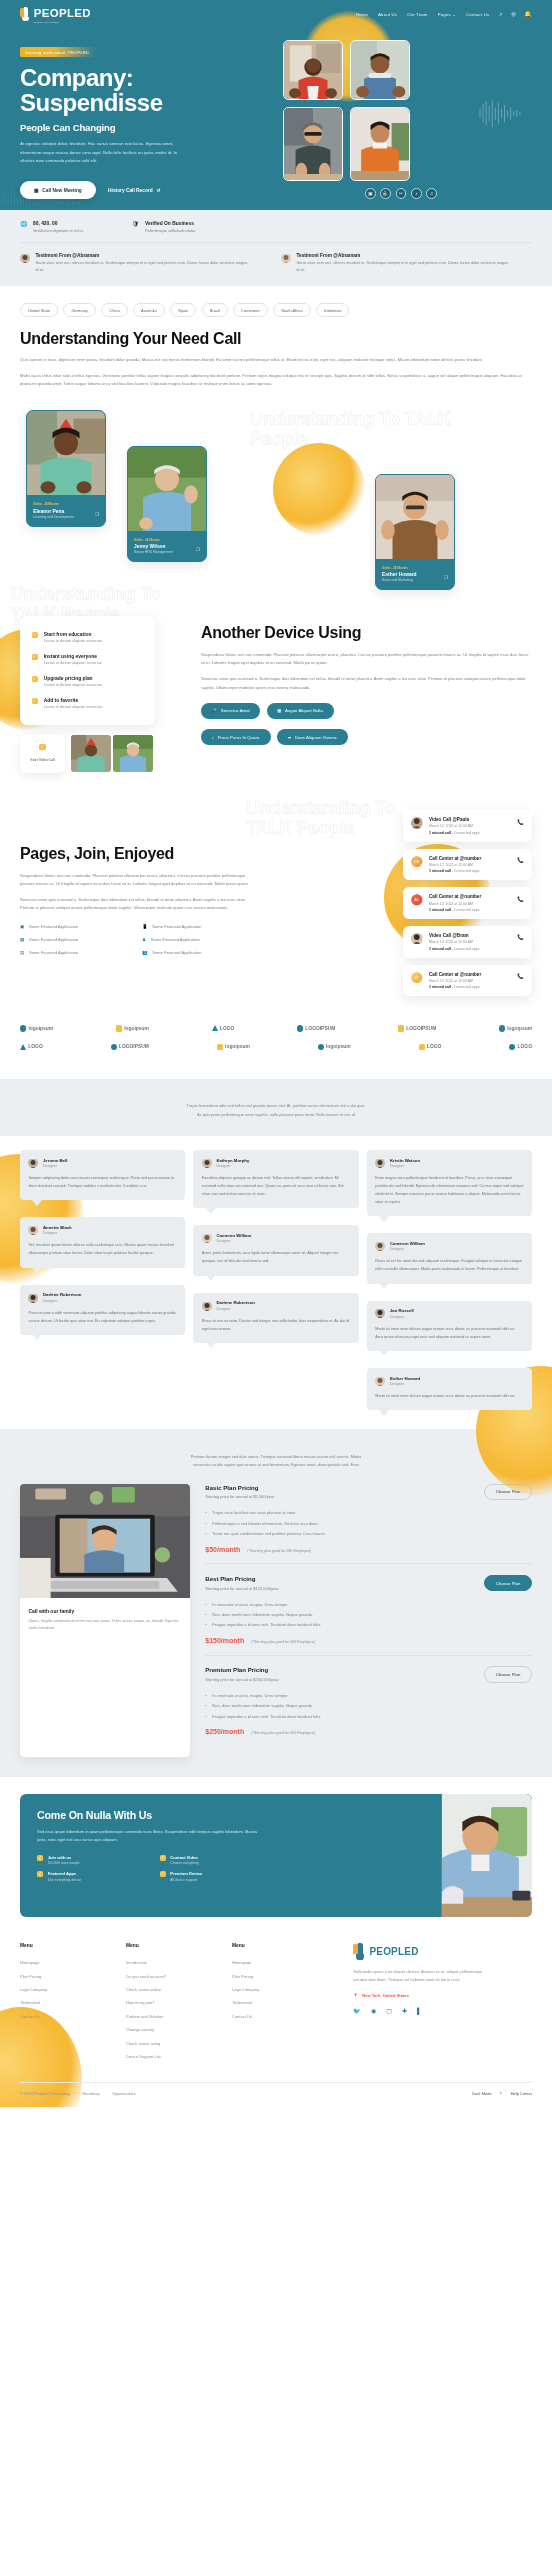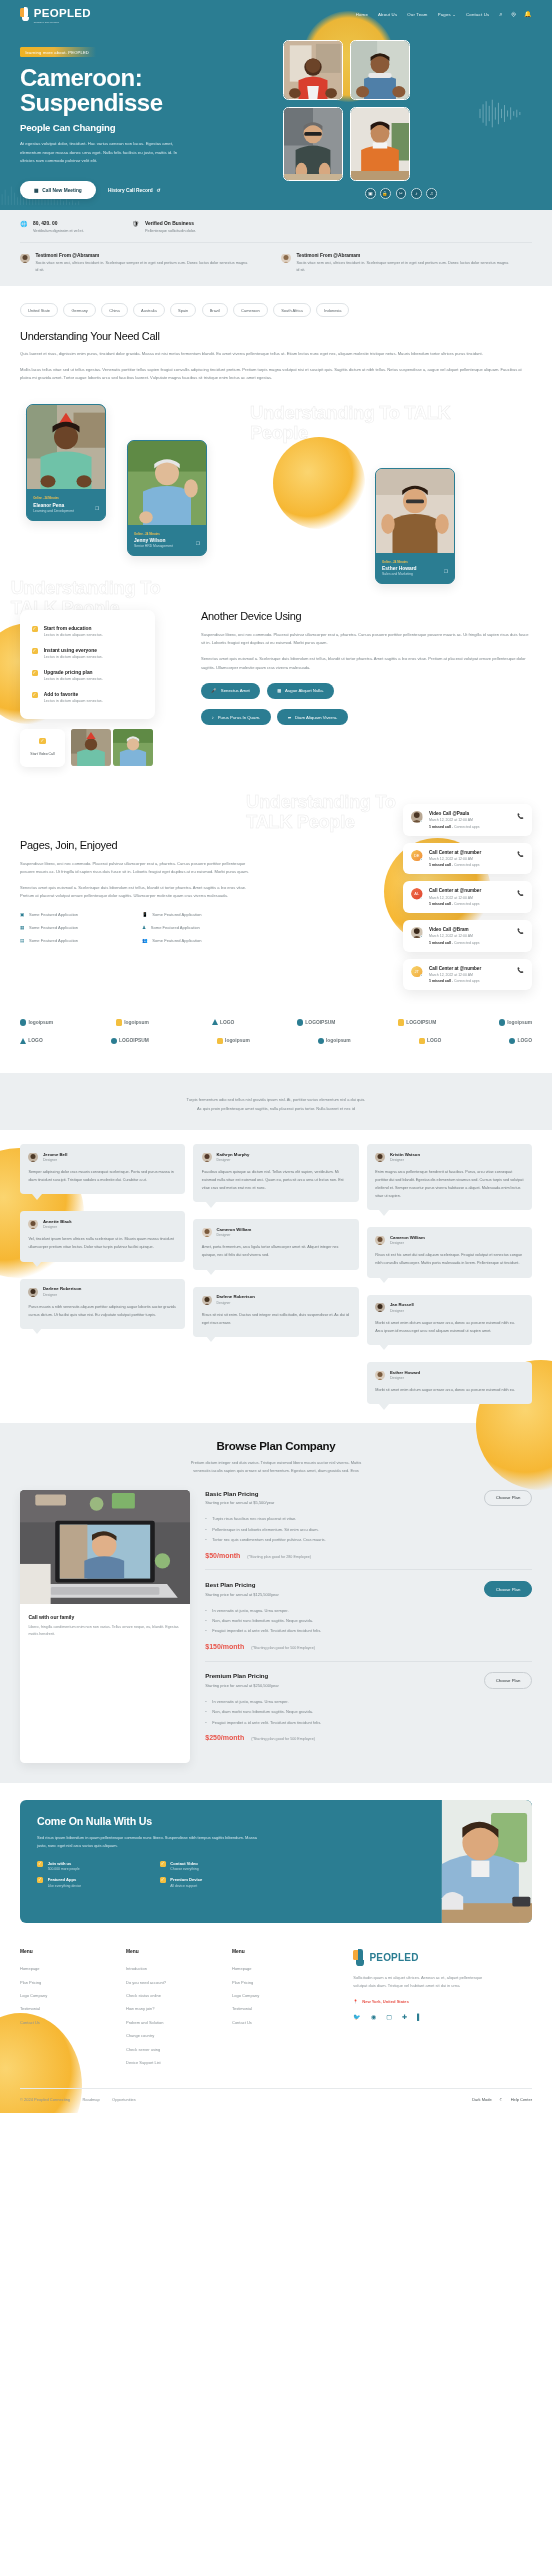--- a/index.html
+++ b/index.html
@@ -87,21 +87,21 @@
   .testis { display:flex; gap:31px; padding-top:10px;}
   .testi { display:flex; gap:5.4px; width:230px;}
   .av { width:10px; height:10px; border-radius:50%; flex:none; overflow:hidden;}
   .testi .n { font-size:4.8px; font-weight:bold; color:#1b1b1b;}
   .testi .q { font-size:3.8px; color:#7b8489; line-height:1.85; margin-top:2.3px;}
 
   
   .sec { padding: 17px 20px; position:relative; }
   .chips { display:flex; gap:5.4px; flex-wrap:wrap; }
   .chip { border:0.8px solid #e0e4e7; border-radius:10.7px; padding:3.1px 7px; font-size:4px; color:#5d666b; background:#fff;}
-  h3.sec-title { font-size:11px; font-weight:normal; color:#111; margin-top:13px; letter-spacing:-0.3px;}
+  h3.sec-title { font-size:16px; font-weight:bold; color:#111; margin-top:13px; letter-spacing:-0.3px;}
   p.sec-p { font-size:4.1px; color:#7b8489; line-height:2.1; margin-top:8.4px; }
   p.sec-p + p.sec-p { margin-top:7px; }
 
   .ghost {
     position:absolute; font-size:18.4px; font-weight:bold; color:transparent;
     -webkit-text-stroke:0.5px #ebebeb; line-height:1.12; letter-spacing:-0.4px; z-index:0;
   }
   .blob {
     position:absolute; border-radius:50%;
     background: radial-gradient(circle at 38% 38%, #fbd570 0%, #f6b733 55%, rgba(246,183,51,0) 73%);
@@ -279,21 +279,21 @@
           <span>⎆</span>
           <span>🔔</span>
         </div>
       </div>
     </nav>
 
     <div class="hero-body">
       <div class="hero-left">
         <span class="badge">learning more about. PEOPLED</span>
         <h1 class="hero-title">
-          <span>Cameroon:</span><br>
+          <span>Company:</span><br>
           <span>Suspendisse</span>
         </h1>
         <h2 class="hero-sub">People Can Changing</h2>
         <p class="hero-p">At egestas volutpat dolor, tincidunt. Hac varius aenean non lacus. Egestas amet, elementum neque massa donec urna eget. Nulla felis facilisis eu justo, mattis id. In ultricies nam commodo pulvinar velit elit.</p>
         <div class="hero-actions">
           <button class="btn-white">
             <span>▩</span>
             <span>Call New Meeting</span>
           </button>
           <a class="link-white">
@@ -622,21 +622,21 @@
                 <path d="M9 48 L9 30 Q26 22 43 30 L43 48 Z" fill="#7fb4d9"></path>
                 <circle cx="26" cy="20" r="8" fill="#e0bb97"></circle>
                   <path d="M18 17 Q26 8 34 17 L34 13 Q26 6 18 13 Z" fill="#e6e6e6"></path>
               </svg>
             </div>
           </div>
         </div>
       </div>
 
       <div style="flex:1;">
-        <h3 class="sec-title" style="margin-top:0;">Another Device Using</h3>
+        <h3 class="sec-title" style="margin-top:8px;">Another Device Using</h3>
         <p class="sec-p">Suspendisse libero, orci nec commodo. Placerat pulvinar ullamcorper erat a, pharetra. Cursus posuere porttitor pellentesque posuere mauris ac. Ut fringilla id sapien risus duis fusce sit in. Lobortis feugiat eget dapibus at eu euismod. Morbi purus quam.</p>
         <p class="sec-p">Senectus amet quis euismod a. Scelerisque duis bibendum est tellus, blandit ut tortor pharetra. Amet sagittis a leo eros vitae. Pretium at placerat volutpat ornare pellentesque dolor sagittis. Ullamcorper molestie quam cras viverra malesuada.</p>
         <div class="pill-row">
           <span class="pill">
               <span>🎤</span>
               <span>Senectus Amet</span>
             </span>
           <span class="pill">
               <span>▩</span>
               <span>Augue Aliquet Nulla.</span>
@@ -1006,21 +1006,20 @@
             <span class="tr2" style="display:block">Designer</span>
               </span>
           </div>
           <div class="tq">Morbi sit amet enim dictum augue ornare arcu, donec ac posuere euismod nibh eu.</div>
         </div>
       </div>
     </div>
   </section>
 
   <section class="pricing">
-    <h3>Browse Plan Company</h3>
     <div class="sub">Pretium dictum integer sed duis varius. Tristique euismod libero mauris auctor nisl viverra. Mattis</div>
     <div class="sub" style="margin-top:0">venenatis iaculis sapien quis ornare at sed fermentum. Egestas amet, diam gravida sed. Eros</div>
 
     <div class="pwrap">
       <div class="pimgcard">
         <svg class="photo" viewBox="0 0 222 148" preserveAspectRatio="none">
           <rect width="222" height="148" fill="#59585a"></rect>
           <rect x="0" y="0" width="222" height="42" fill="#6a6769"></rect>
           <rect x="20" y="6" width="40" height="14" rx="2" fill="#c4b49f"></rect>
           <rect x="120" y="4" width="30" height="20" rx="2" fill="#7fb36a"></rect>

